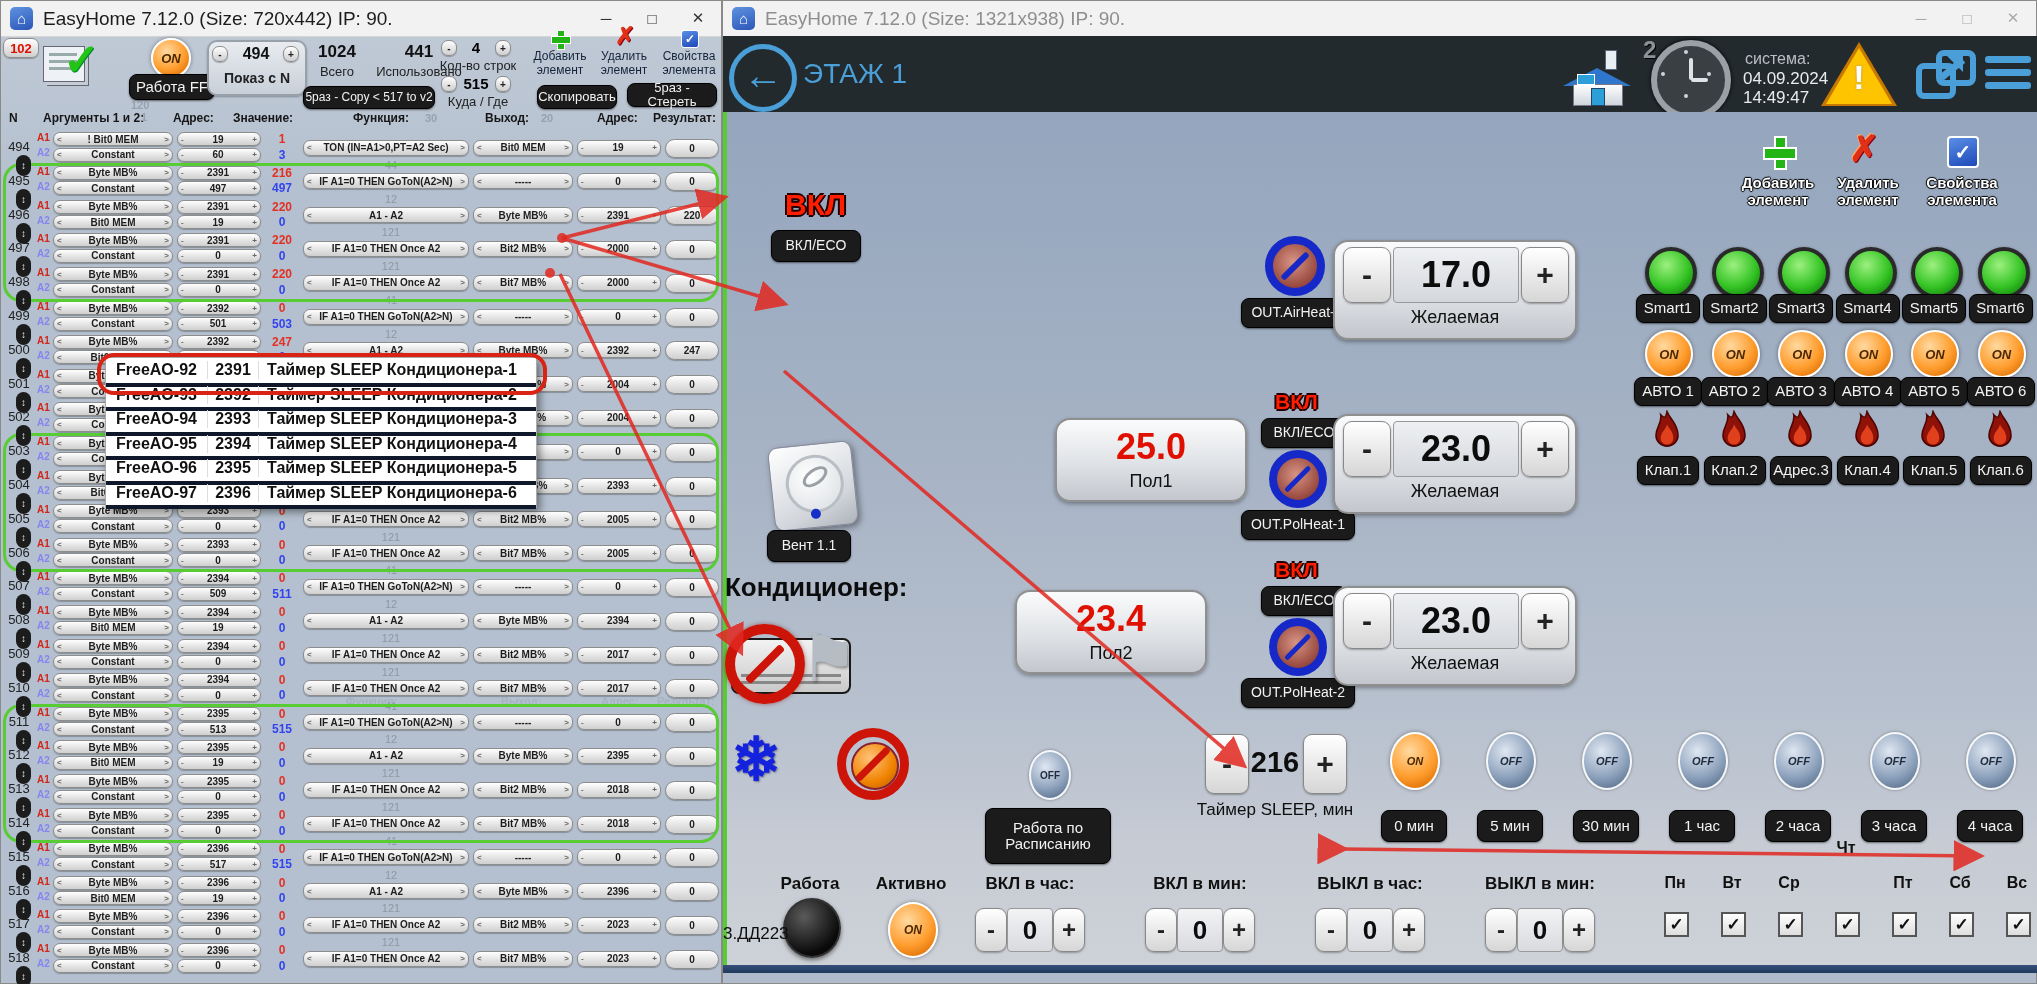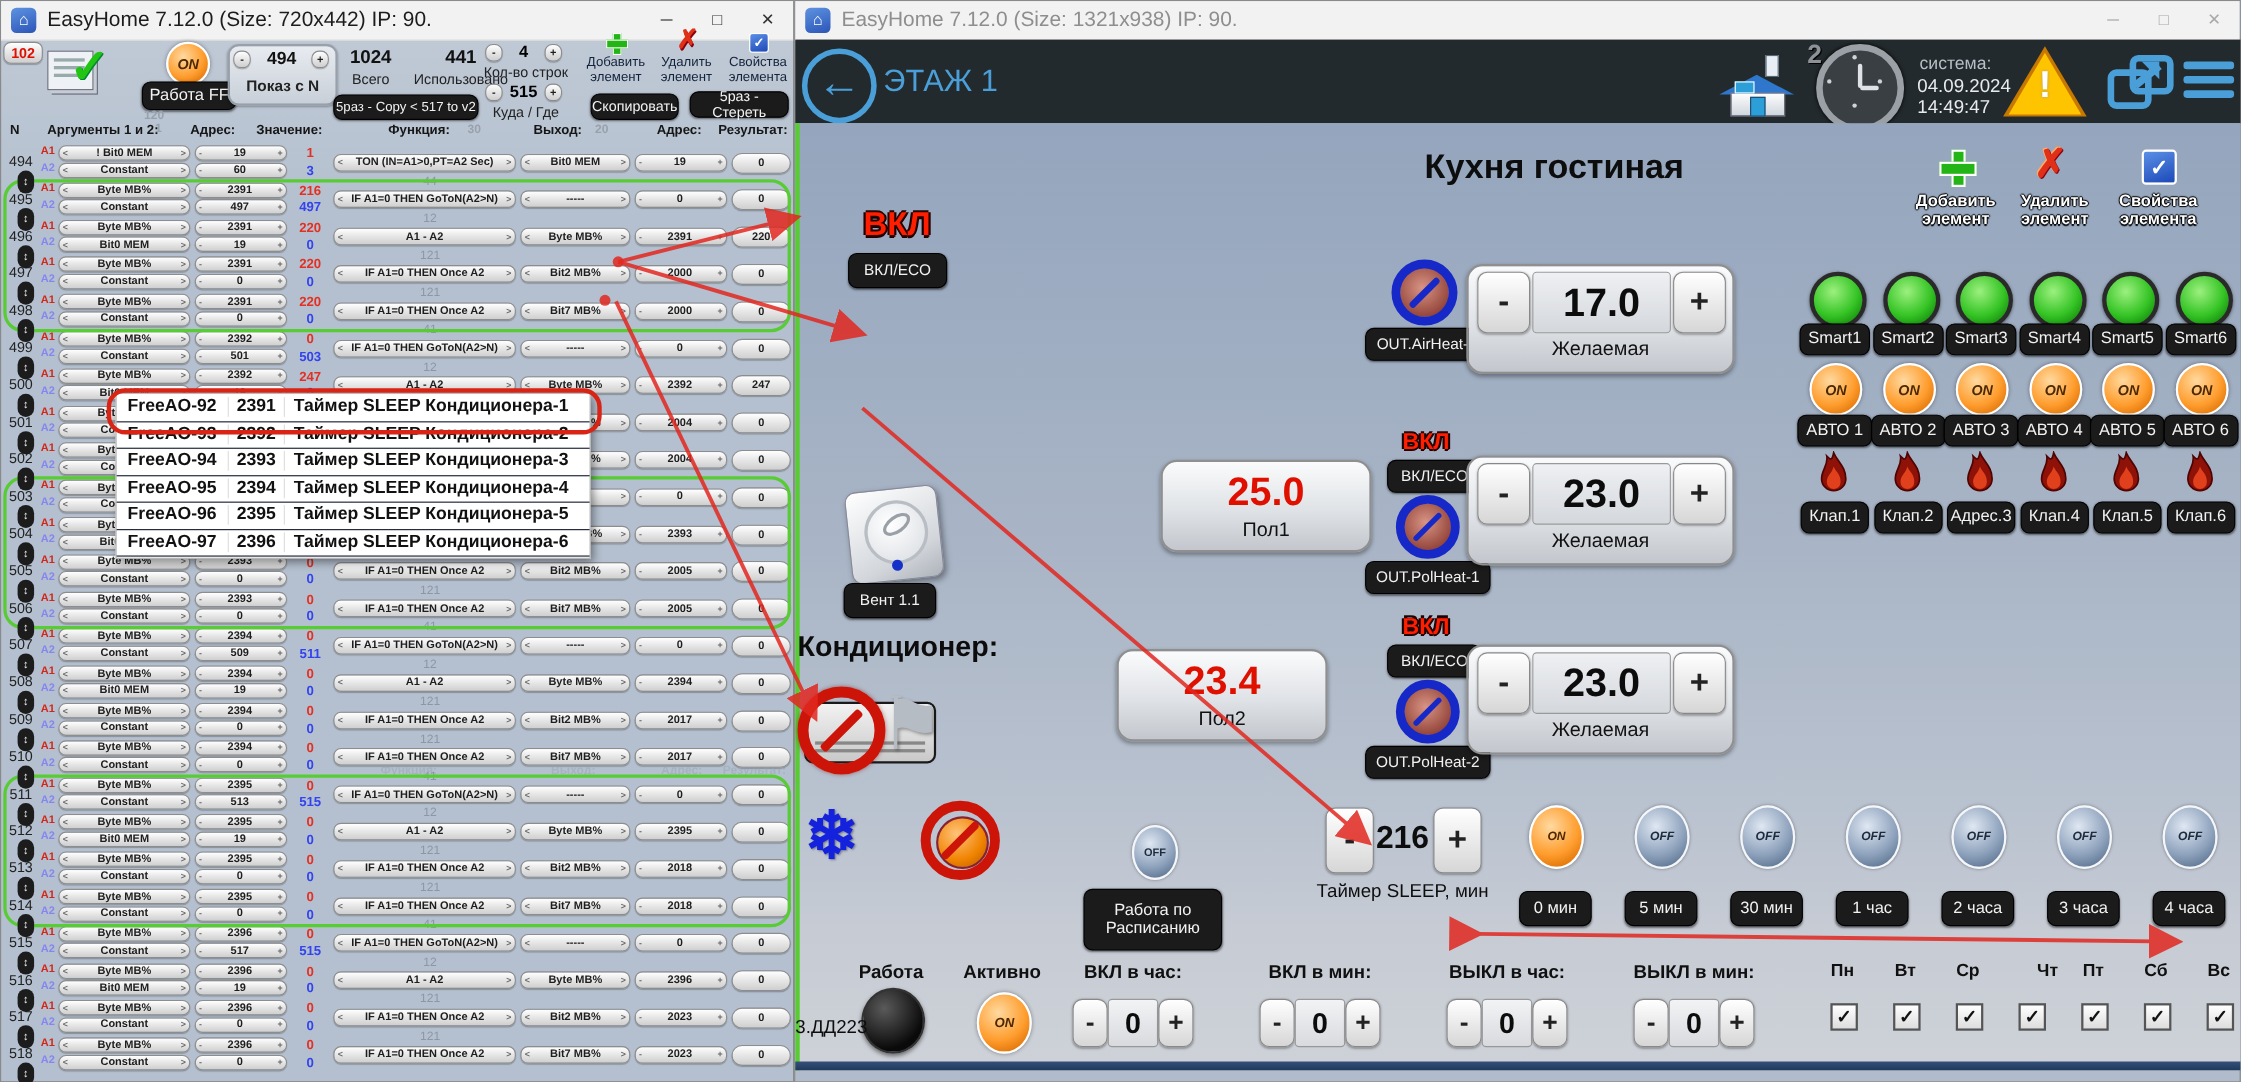--- a/index.html
+++ b/index.html
@@ -47,21 +47,21 @@
   .arg{position:absolute;left:36px;width:16px;font-size:10px;font-weight:bold;}
   .a1c{color:#d22718;} .a2c{color:#8585ef;}
   .val{position:absolute;left:260px;width:42px;text-align:center;font-size:12px;font-weight:bold;}
   .gapnum{position:absolute;left:320px;top:-6px;width:140px;text-align:center;font-size:11px;color:#8d97a4;z-index:0;}
   .group{position:absolute;left:2px;width:716px;border:3px solid #57cc33;border-radius:18px;box-sizing:border-box;pointer-events:none;z-index:3;}
   .hcell{position:absolute;top:110px;font-size:12px;font-weight:bold;color:#161616;}
   .faint{color:#98a2ae;font-weight:bold;position:absolute;font-size:11px;}
   
   #popup{position:absolute;left:104px;top:356px;width:430px;height:149px;background:#fff;border:1px solid #aaa;
          box-shadow:3px 4px 8px rgba(0,0,0,.45);z-index:30;}
-  .prow{position:absolute;left:0;width:430px;height:24.5px;display:flex;align-items:center;border-bottom:1px solid #0f172a;
+  .prow{position:absolute;left:0;width:430px;height:24.5px;display:flex;align-items:center;border-bottom:4px solid #0f172a;
         font-size:16px;font-weight:bold;color:#111;}
   .prow .c1{width:102px;padding-left:10px;box-sizing:border-box;border-right:1px solid #ddd;}
   .prow .c2{width:50px;text-align:center;border-right:1px solid #ddd;}
   .prow .c3{flex:1;padding-left:8px;white-space:nowrap;}
   #popring{position:absolute;left:96px;top:352px;width:442px;height:34px;border:4px solid #d82315;border-radius:17px;z-index:31;pointer-events:none;}
   
   #rw-top{position:absolute;left:0;top:35px;width:1315px;height:76px;background:#232a2d;}
   .cyan{color:#4a9fd8;}
   #rw-main{position:absolute;left:0;top:111px;width:1315px;height:861px;
            background:linear-gradient(180deg,#94a5bd 0%,#a9b5c6 45%,#b9c2cf 72%,#c6cbd4 85%,#ced2d8 100%);}
@@ -136,21 +136,20 @@
       <div class="abs" style="left:1262px;top:20px;width:46px;height:40px;">
         <div style="height:7px;background:#4a9fd8;border-radius:3px;margin-bottom:6px;"></div>
         <div style="height:7px;background:#4a9fd8;border-radius:3px;margin-bottom:6px;"></div>
         <div style="height:7px;background:#4a9fd8;border-radius:3px;"></div>
       </div>
     </div>
 
     <div id="rw-main">
       <div class="abs" style="left:0;top:0;width:4px;height:861px;background:#57cc33;"></div>
 
-      <div class="abs" style="left:440px;top:22px;width:500px;text-align:center;font-size:31px;font-weight:bold;color:#0d0d0d;">Кухня гостиная</div>
 
       <div class="abs" style="left:1010px;top:22px;width:90px;height:90px;">
         <div class="abs" style="left:30px;top:2px;width:30px;height:30px;">
           <div class="abs" style="left:11px;top:0;width:9px;height:30px;background:#23b515;border:2px solid #fff;"></div>
           <div class="abs" style="left:0;top:11px;width:30px;height:9px;background:#23b515;border:2px solid #fff;"></div>
         </div>
         <div class="abs outline-label" style="left:0;top:40px;width:90px;text-align:center;font-size:15px;">
           <div>Добавить</div>
             <div>элемент</div>
         </div>
@@ -348,21 +347,21 @@
           <div class="schlbl" style="left: 752px; top: 762px; width: 130px;">ВЫКЛ в мин:</div>
           <div class="sqbtn" style="left: 762px; top: 796px; width: 30px; height: 42px; font-size: 24px;">-</div>
           <div class="abs" style="left: 794px; top: 796px; width: 44px; height: 42px; background: linear-gradient(rgb(242, 243, 245), rgb(216, 218, 222)); border: 1px solid rgb(153, 153, 153); border-radius: 4px; display: flex; align-items: center; justify-content: center; font-size: 26px; font-weight: bold; color: rgb(12, 12, 12);">0</div>
           <div class="sqbtn" style="left: 840px; top: 796px; width: 30px; height: 42px; font-size: 24px;">+</div>
           <div class="schlbl" style="left: 927px; top: 762px; width: 50px; font-size: 16px;">Пн</div>
           <div class="chk" style="left: 941px; top: 800px;">✓</div>
           <div class="schlbl" style="left: 984px; top: 762px; width: 50px; font-size: 16px;">Вт</div>
           <div class="chk" style="left: 998px; top: 800px;">✓</div>
           <div class="schlbl" style="left: 1041px; top: 762px; width: 50px; font-size: 16px;">Ср</div>
           <div class="chk" style="left: 1055px; top: 800px;">✓</div>
-          <div class="schlbl" style="left: 1098px; top: 762px; width: 50px; font-size: 16px; text-align: right;">Чт</div>
+          <div class="schlbl" style="left: 1098px; top: 727px; width: 50px; font-size: 16px;">Чт</div>
           <div class="chk" style="left: 1112px; top: 800px;">✓</div>
           <div class="schlbl" style="left: 1155px; top: 762px; width: 50px; font-size: 16px;">Пт</div>
           <div class="chk" style="left: 1169px; top: 800px;">✓</div>
           <div class="schlbl" style="left: 1212px; top: 762px; width: 50px; font-size: 16px;">Сб</div>
           <div class="chk" style="left: 1226px; top: 800px;">✓</div>
           <div class="schlbl" style="left: 1269px; top: 762px; width: 50px; font-size: 16px;">Вс</div>
           <div class="chk" style="left: 1283px; top: 800px;">✓</div>
         </div>
       <div class="abs" style="left:0px;top:812px;font-size:17px;color:#0d0d0d;">3.ДД223</div>
       <div class="abs" style="left:0;top:853px;width:1315px;height:8px;background:linear-gradient(180deg,#35507a,#203a5c);"></div>

